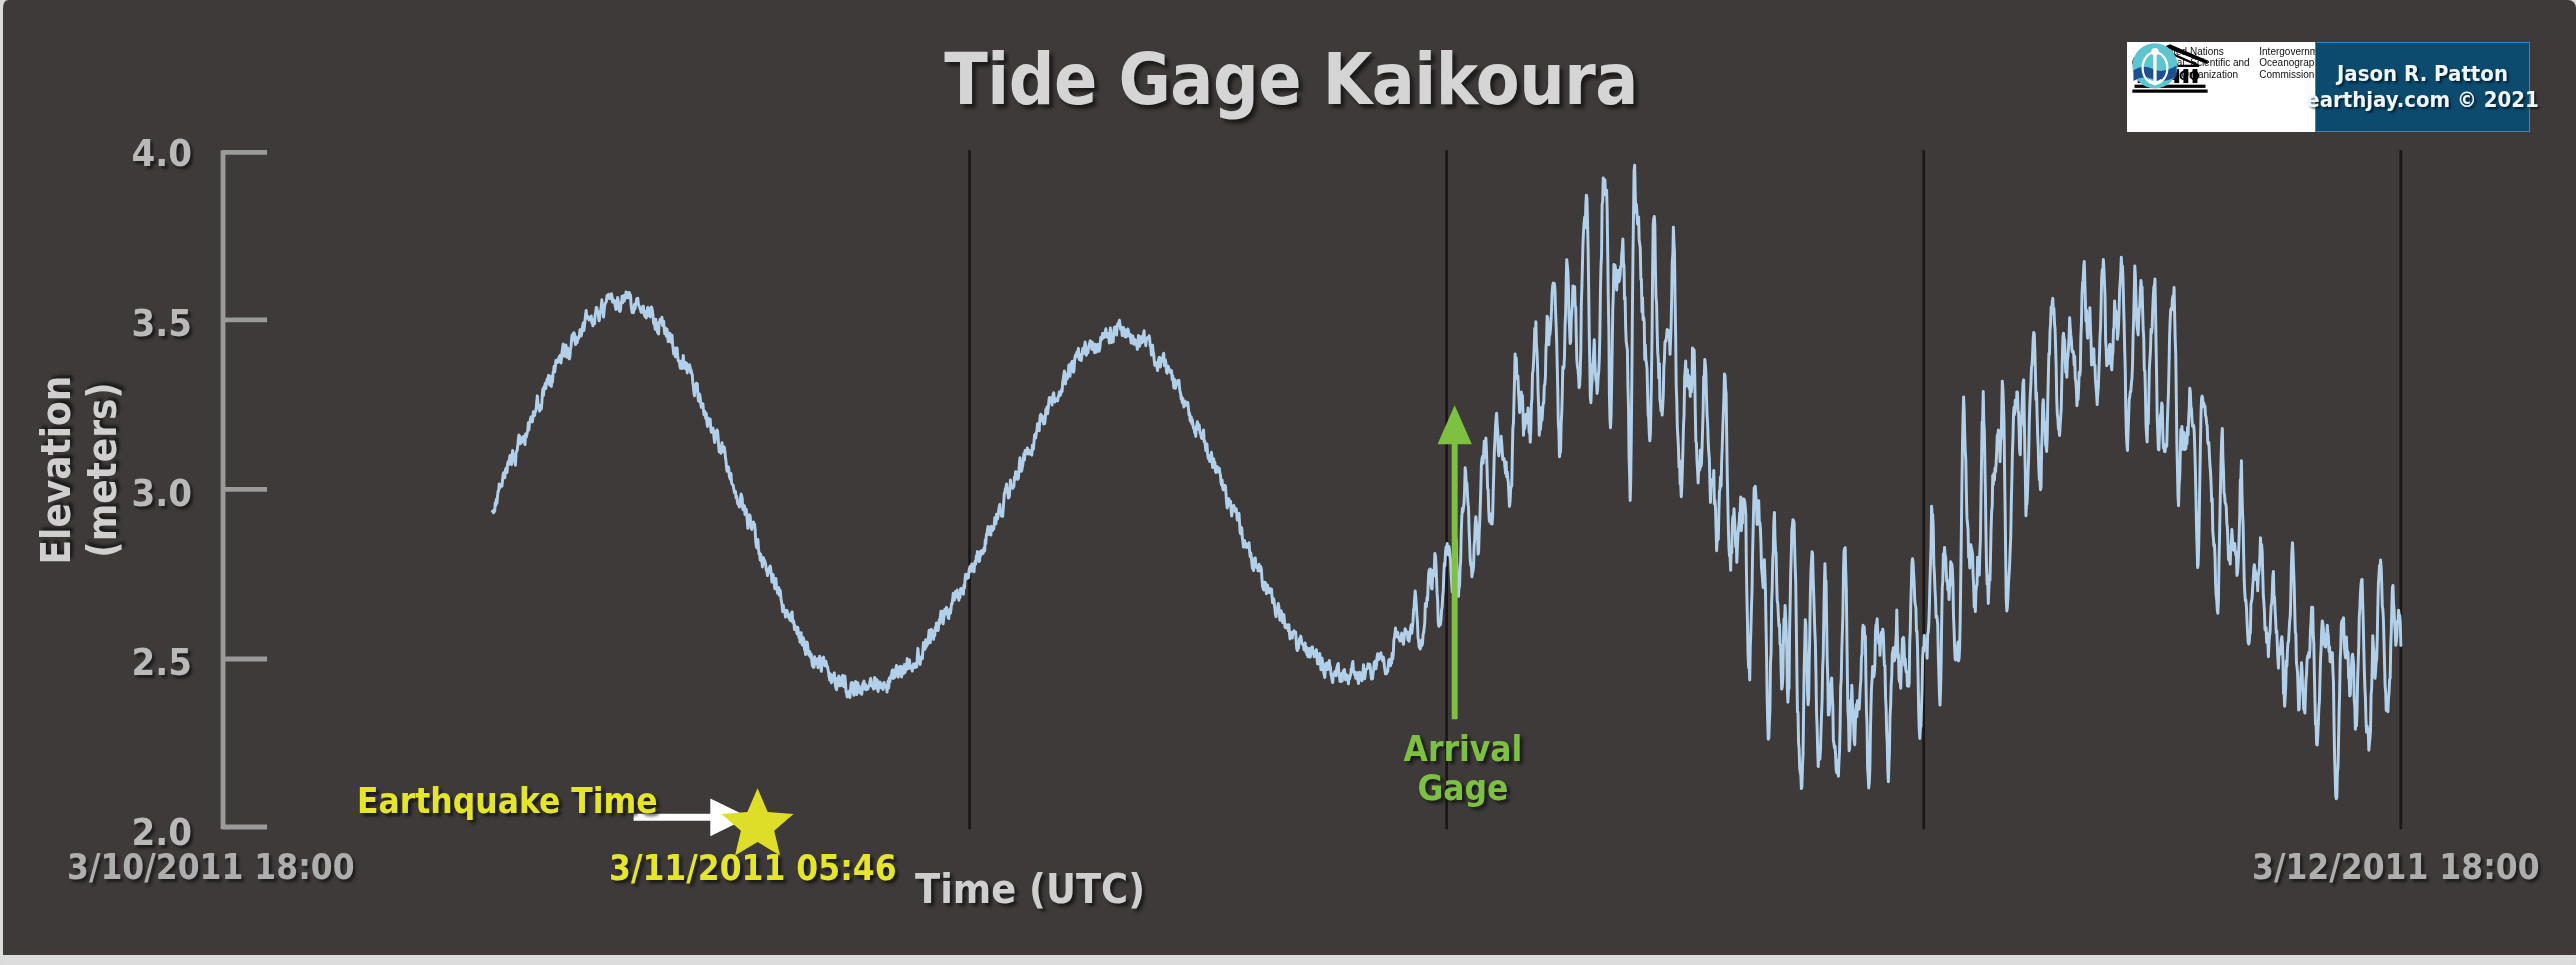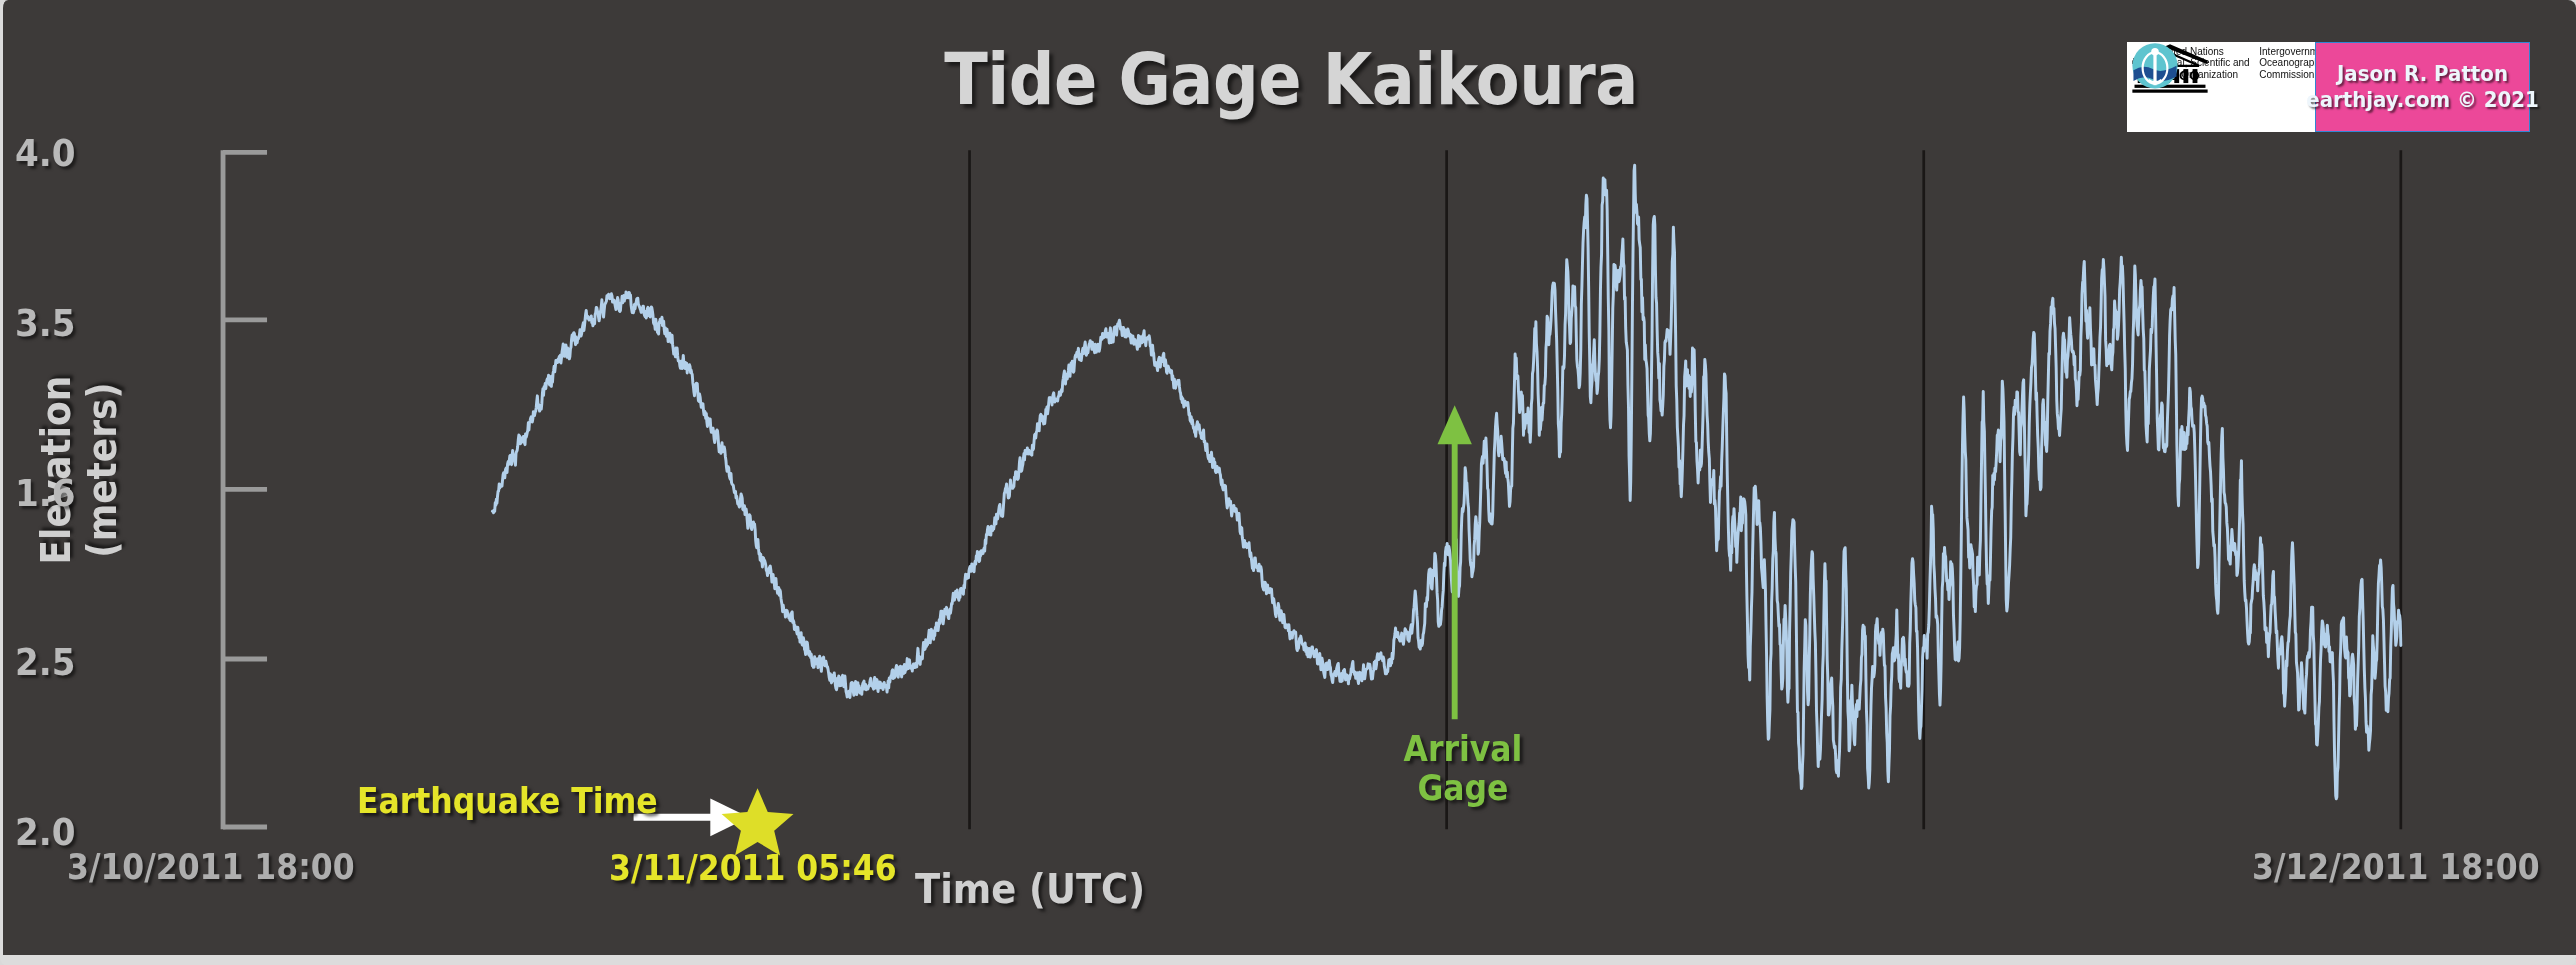--- a/index.html
+++ b/index.html
@@ -28,39 +28,39 @@
     background:#ffffff;width:188px;height:90px;display:flex;align-items:center;
     box-sizing:border-box;padding:4.3px 5.4px;
   }
   .logo-half{flex:1;display:flex;flex-direction:column;align-items:center;justify-content:flex-start;height:100%;}
   .logo-cap{font-size:10px;line-height:1.12;color:#111;text-align:center;font-family:"Liberation Sans",sans-serif;}
   .logo-cap.right{text-align:left;}
   .dotdiv{width:2.1px;align-self:stretch;margin:2.1px 4.8px;
     background-image:radial-gradient(circle,#222 0.9px,transparent 0.9px);
     background-size:2.1px 7px;background-repeat:repeat-y;}
   #badge{
-    background:#ec4899;width:215px;height:90px;box-sizing:border-box;
+    background:#0c4a6e;width:215px;height:90px;box-sizing:border-box;
     display:flex;flex-direction:column;align-items:center;justify-content:center;
     border:1.1px solid #2f86d4;
   }
   #badge div{
     color:#eef6fc;font-weight:bold;font-size:22px;line-height:1.18;
     font-family:"DejaVu Sans Condensed","Liberation Sans",sans-serif;
     text-shadow:2.1px 2.1px 2.1px rgba(0,0,0,.55);white-space:nowrap;
   }
   
   #ylabel{
     position:absolute;left:-96px;top:424px;width:343px;text-align:center;
     transform:rotate(-90deg);transform-origin:center center;
     font-size:40px;font-weight:bold;color:#cfcfcf;
     font-family:"DejaVu Sans Condensed","Liberation Sans",sans-serif;
     text-shadow:3.2px 3.2px 3.2px rgba(0,0,0,.55);
   }
   .ytick{
-    position:absolute;right:2384px;width:177px;
+    position:absolute;right:2384px;width:177px;text-align:right;
     font-size:38px;font-weight:bold;color:#b9b9b9;
     font-family:"DejaVu Sans Condensed","Liberation Sans",sans-serif;
     text-shadow:2.7px 2.7px 2.7px rgba(0,0,0,.5);
   }
   #xlabel{
     position:absolute;left:912px;top:865px;width:751px;
     font-size:41px;font-weight:bold;color:#cfcfcf;
     font-family:"DejaVu Sans Condensed","Liberation Sans",sans-serif;
     text-shadow:3.2px 3.2px 3.2px rgba(0,0,0,.55);
   }
@@ -133,21 +133,21 @@
     </div>
     <div id="badge">
       <div>Jason R. Patton</div>
       <div>earthjay.com © 2021</div>
     </div>
   </div>
 
   <div id="ylabel">Elevation (meters)</div>
   <div class="ytick" style="top:131px">4.0</div>
   <div class="ytick" style="top:301px">3.5</div>
-  <div class="ytick" style="top:471px">1.6</div>
+  <div class="ytick" style="top:471px">3.0</div>
   <div class="ytick" style="top:640px">2.5</div>
   <div class="ytick" style="top:810px">2.0</div>
 
   <div id="xlabel">Time (UTC)</div>
   <div class="xtick" style="left:64px">3/10/2011 18:00</div>
   <div class="xtick" style="left:2249px">3/12/2011 18:00</div>
 
   <svg id="plot" width="2576" height="966" viewBox="0 0 4800 1800">
     <g id="gridlines">
         <line x1="1801" x2="1801" y1="280" y2="1545" stroke="#1a1716" stroke-width="5"></line>

